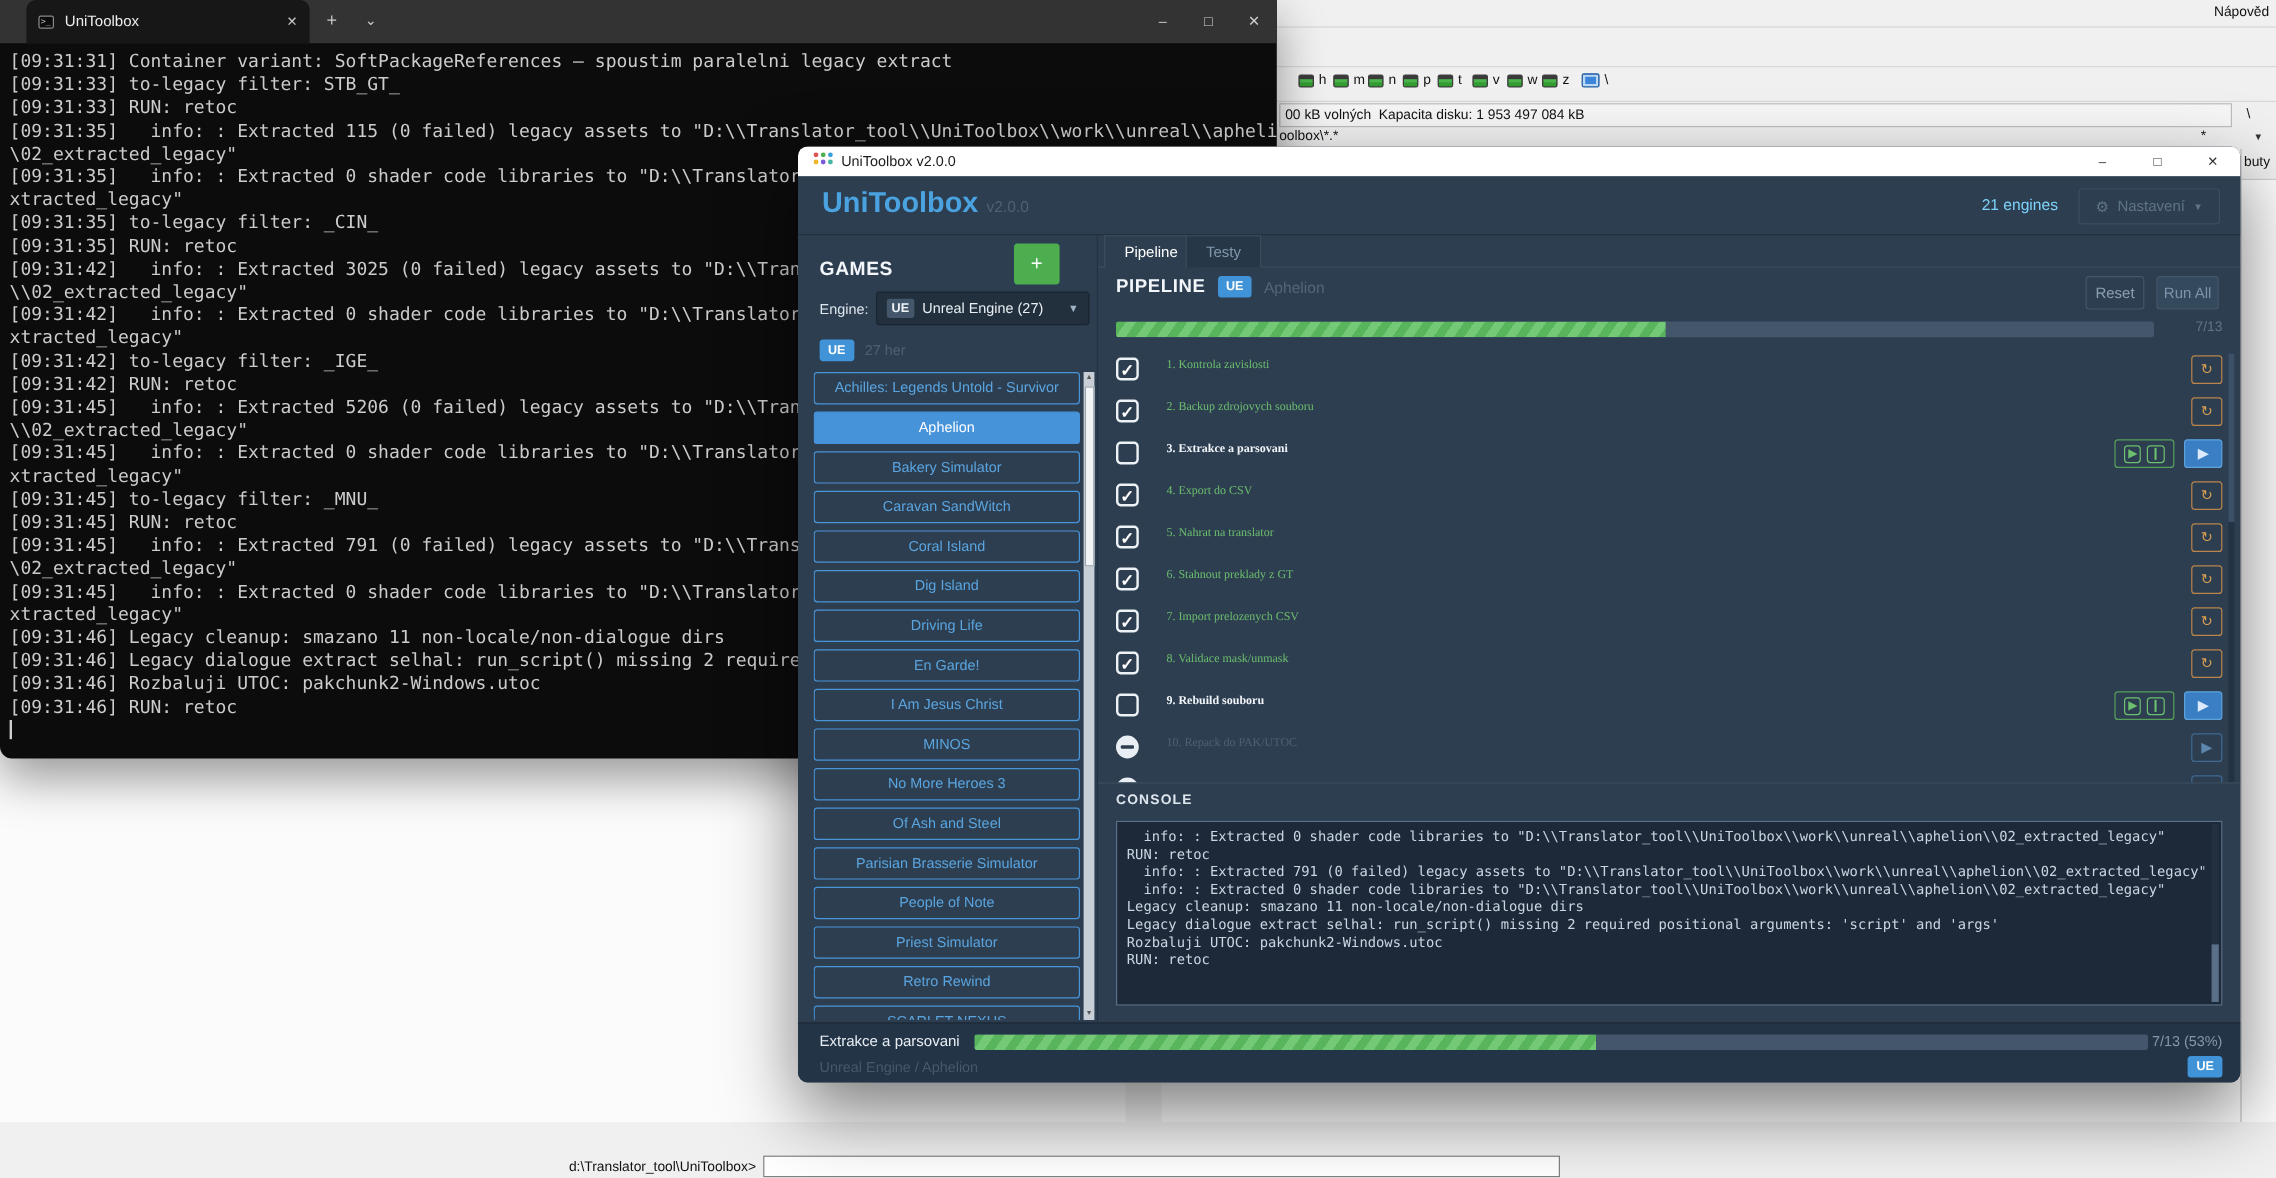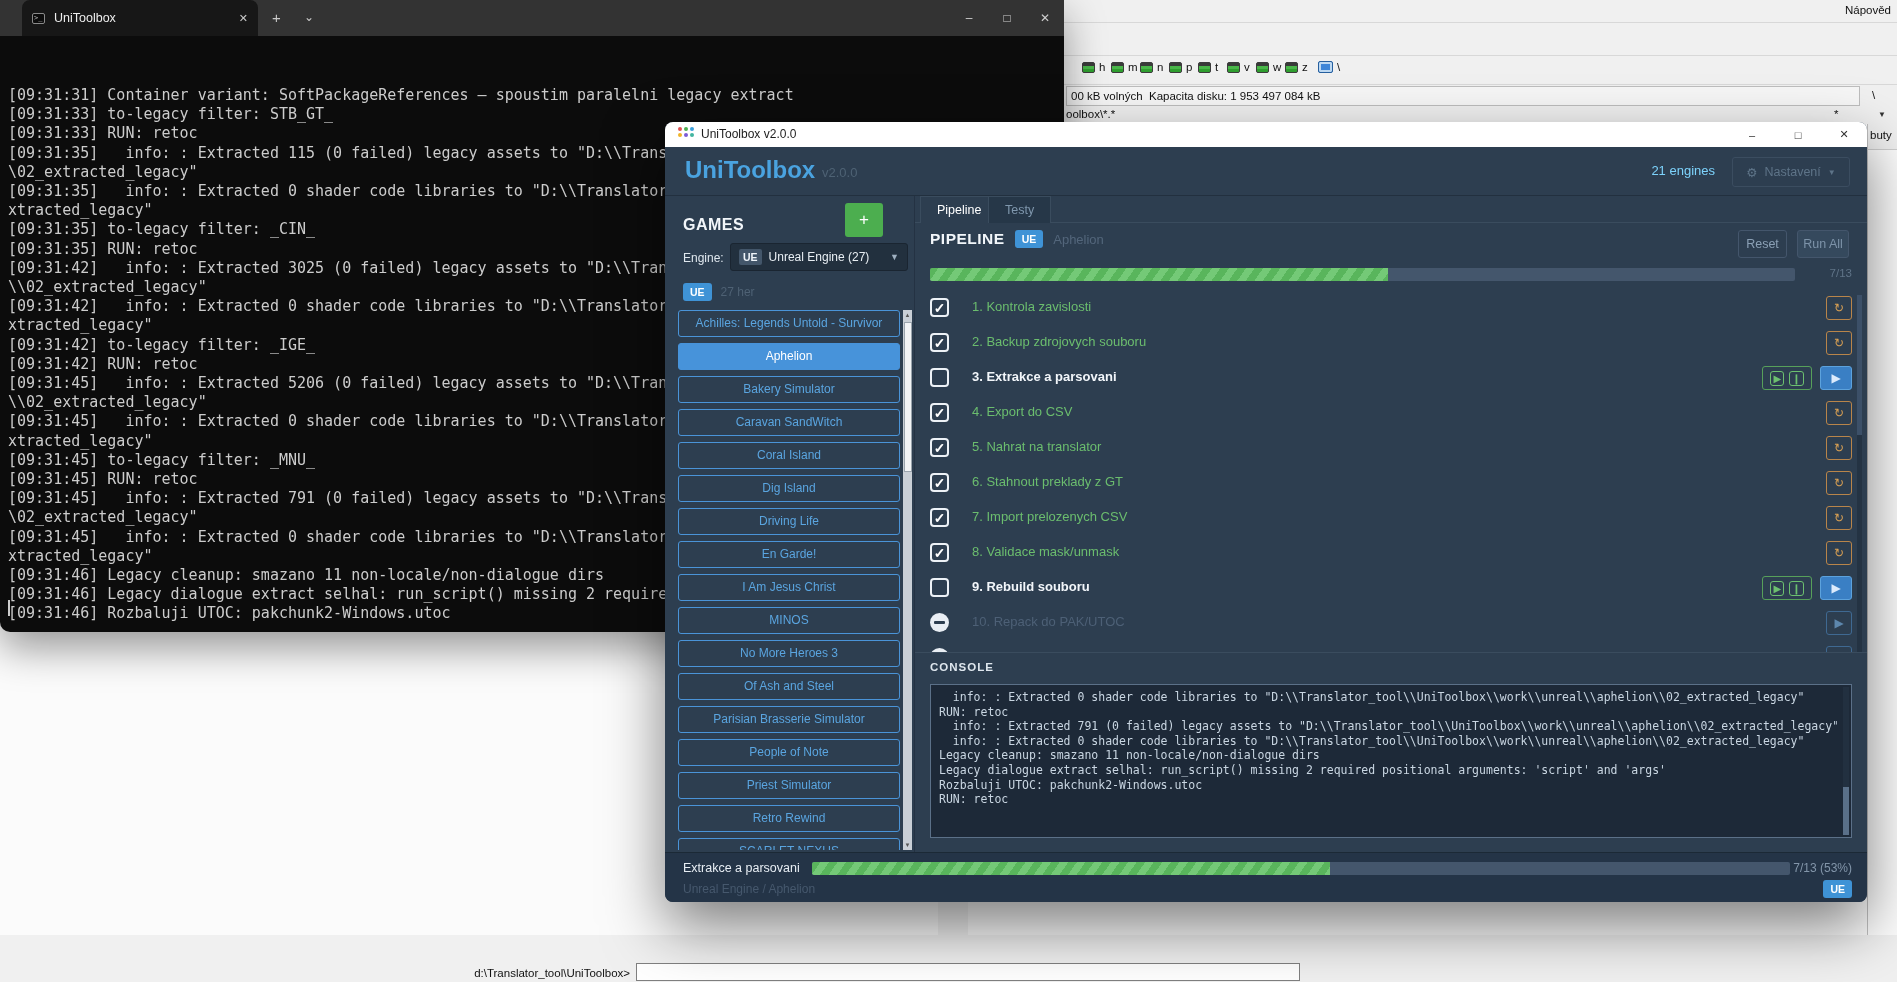--- a/index.html
+++ b/index.html
@@ -35,21 +35,21 @@
   #term-tab { position:absolute; left:22px; top:0; width:236px; height:36px; background:#171717;
               border-radius:8px 8px 0 0; display:flex; align-items:center; padding:0 10px; gap:9px; cursor:pointer; }
   .term-ico { width:13px; height:11px; background:#0c0c0c; border:1px solid #8a8a8a; border-radius:2px;
               color:#bdbdbd; font-size:7px; line-height:9px; padding-left:1px; font-family:"DejaVu Sans Mono",monospace; }
   #term-tab .title { color:#ededed; font-size:12.5px; flex:1; }
   .term-glyph { color:#c9c9c9; font-size:13px; cursor:pointer; }
   #term-controls { position:absolute; right:0; top:0; height:36px; display:flex; }
   .term-ctl { width:38px; height:36px; display:flex; align-items:center; justify-content:center;
               color:#cfcfcf; font-size:12px; cursor:pointer; }
   #term-body { position:absolute; left:8px; top:42px; right:0; bottom:8px; overflow:hidden;
-               font-family:"DejaVu Sans Mono", monospace; font-size:15px; line-height:19.2px; color:#cccccc;margin-top:44px; }
+               font-family:"DejaVu Sans Mono", monospace; font-size:15px; line-height:19.2px; color:#cccccc; }
   .t-line { white-space:pre; }
   #term-cursor { position:absolute; left:8px; top:600px; width:2px; height:16px; background:#cccccc; }
 
   
   #app { position:absolute; left:665px; top:122px; width:1202px; height:780px; z-index:20;
          background:#2d3e50; border-radius:8px; overflow:hidden; box-shadow:0 24px 60px rgba(0,0,0,.5); }
   #titlebar { position:absolute; left:0; top:0; right:0; height:25px; background:#ffffff; }
   #app-icon { position:absolute; left:13px; top:5px; width:15px; height:15px; display:grid;
               grid-template-columns:repeat(3,4px); grid-template-rows:repeat(2,4px); gap:2px; }
   #app-icon i { border-radius:50%; }
@@ -121,21 +121,21 @@
   
   #steps { position:absolute; left:250px; top:173px; width:952px; height:357px; overflow:hidden; }
   .step-row { position:absolute; left:0; width:100%; height:30px; }
   .chk { position:absolute; left:15px; top:3px; width:19px; height:19px; border:2px solid #edf2f7;
          border-radius:4px; color:#fff; font-size:14px; font-weight:bold; text-align:center;
          line-height:16px; cursor:pointer; }
   .minus-circle { position:absolute; left:15px; top:3px; width:19px; height:19px; border-radius:50%;
                   background:#e9eef4; cursor:pointer; }
   .minus-circle::after { content:""; position:absolute; left:4px; top:8px; width:11px; height:3px;
                          background:#2d3e50; border-radius:1px; }
-  .step-label { position:absolute; left:57px; top:4px; font-size:13px; }
+  .step-label { position:absolute; left:57px; top:4px; font-size:10px;font-family:Liberation Serif, serif; }
   .step-label.done { color:#6bbd6e; }
   .step-label.active { color:#f2f6fa; font-weight:bold; }
   .step-label.disabled { color:#4d6076; }
   .sbtn { position:absolute; top:1px; height:24px; border-radius:3px; display:flex; align-items:center;
           justify-content:center; gap:5px; cursor:pointer; font-size:12px; }
   .sbtn.retry { left:911px; width:26px; border:1px solid #b9854a; color:#d9a053; }
   .sbtn.combo { left:847px; width:50px; border:1px solid #57a05a; color:#6cc06f; }
   .sbtn.primary { left:905px; width:32px; background:#3a7fc4; border:1px solid #5ca2dd; color:#dbeafc; }
   .sbtn.dim { left:911px; width:26px; border:1px solid #3f6992; color:#5d87ad; }
   .mini-ico { font-size:10px; border:1px solid currentColor; border-radius:3px; padding:0 2px; line-height:13px; }

